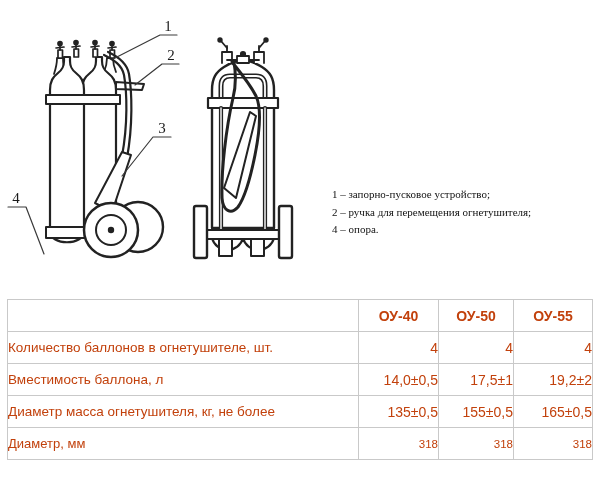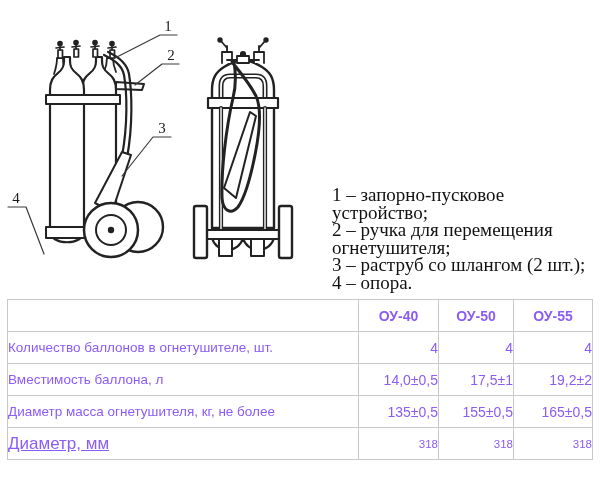--- a/index.html
+++ b/index.html
@@ -8,36 +8,36 @@
     font-family:"Liberation Sans",sans-serif;overflow:hidden;
   }
   
   .diagram{position:absolute;left:0;top:0;}
   .callout-num{
     font-family:"Liberation Serif",serif;font-size:15px;fill:#1a1a1a;
   }
   
   .legend{
     position:absolute;left:332px;top:186px;width:264px;
-    font-family:"Liberation Serif",serif;font-size:19px;line-height:17.6px;
+    font-family:"Liberation Serif",serif;font-size:11px;line-height:17.6px;
     color:#121212;
   }
   
   table.specs{
     position:absolute;left:7px;top:299px;width:586px;
     border-collapse:collapse;table-layout:fixed;
   }
   table.specs td,table.specs th{
     border:1px solid #c9c9c9;height:31px;padding:0;
-    color:#8b5cf6;vertical-align:middle;margin-left:48px;
+    color:#c2410c;vertical-align:middle;margin-left:48px;
   }
   th.model{font-size:14px;font-weight:bold;text-align:center;color:#1f1f1f;}
   td.lbl{font-size:13.5px;font-weight:normal;text-align:left;padding-left:12px;color:#232323;}
   td.val{font-size:14px;text-align:right;padding-right:13px;color:#333;}
-  tr.small td.lbl{font-weight:normal;font-size:17px;text-decoration:underline;}
+  tr.small td.lbl{font-weight:normal;font-size:13px;}
   tr.small td.val{font-size:11.5px;padding-left:44px;}
 </style>
 </head>
 <body>
 
 <div class="page">
 
   <svg class="diagram" width="340" height="292" viewBox="0 0 340 292">
     <g stroke="#222" fill="none" stroke-linecap="round" stroke-linejoin="round">
 
@@ -147,21 +147,20 @@
 
     <text class="callout-num" x="168" y="31" text-anchor="middle">1</text>
     <text class="callout-num" x="171" y="60" text-anchor="middle">2</text>
     <text class="callout-num" x="162" y="133" text-anchor="middle">3</text>
     <text class="callout-num" x="16" y="203" text-anchor="middle">4</text>
   </svg>
 
   <div class="legend">
     <div class="legend-line">1 – запорно-пусковое устройство;</div>
     <div class="legend-line">2 – ручка для перемещения огнетушителя;</div>
-    <div class="legend-line">3 – раструб со шлангом (2 шт.);</div>
     <div class="legend-line">4 – опора.</div>
   </div>
 
   <table class="specs">
     <colgroup>
       <col style="width:351px">
         <col style="width:80px">
         <col style="width:75px">
         <col style="width:79px">
     </colgroup>

